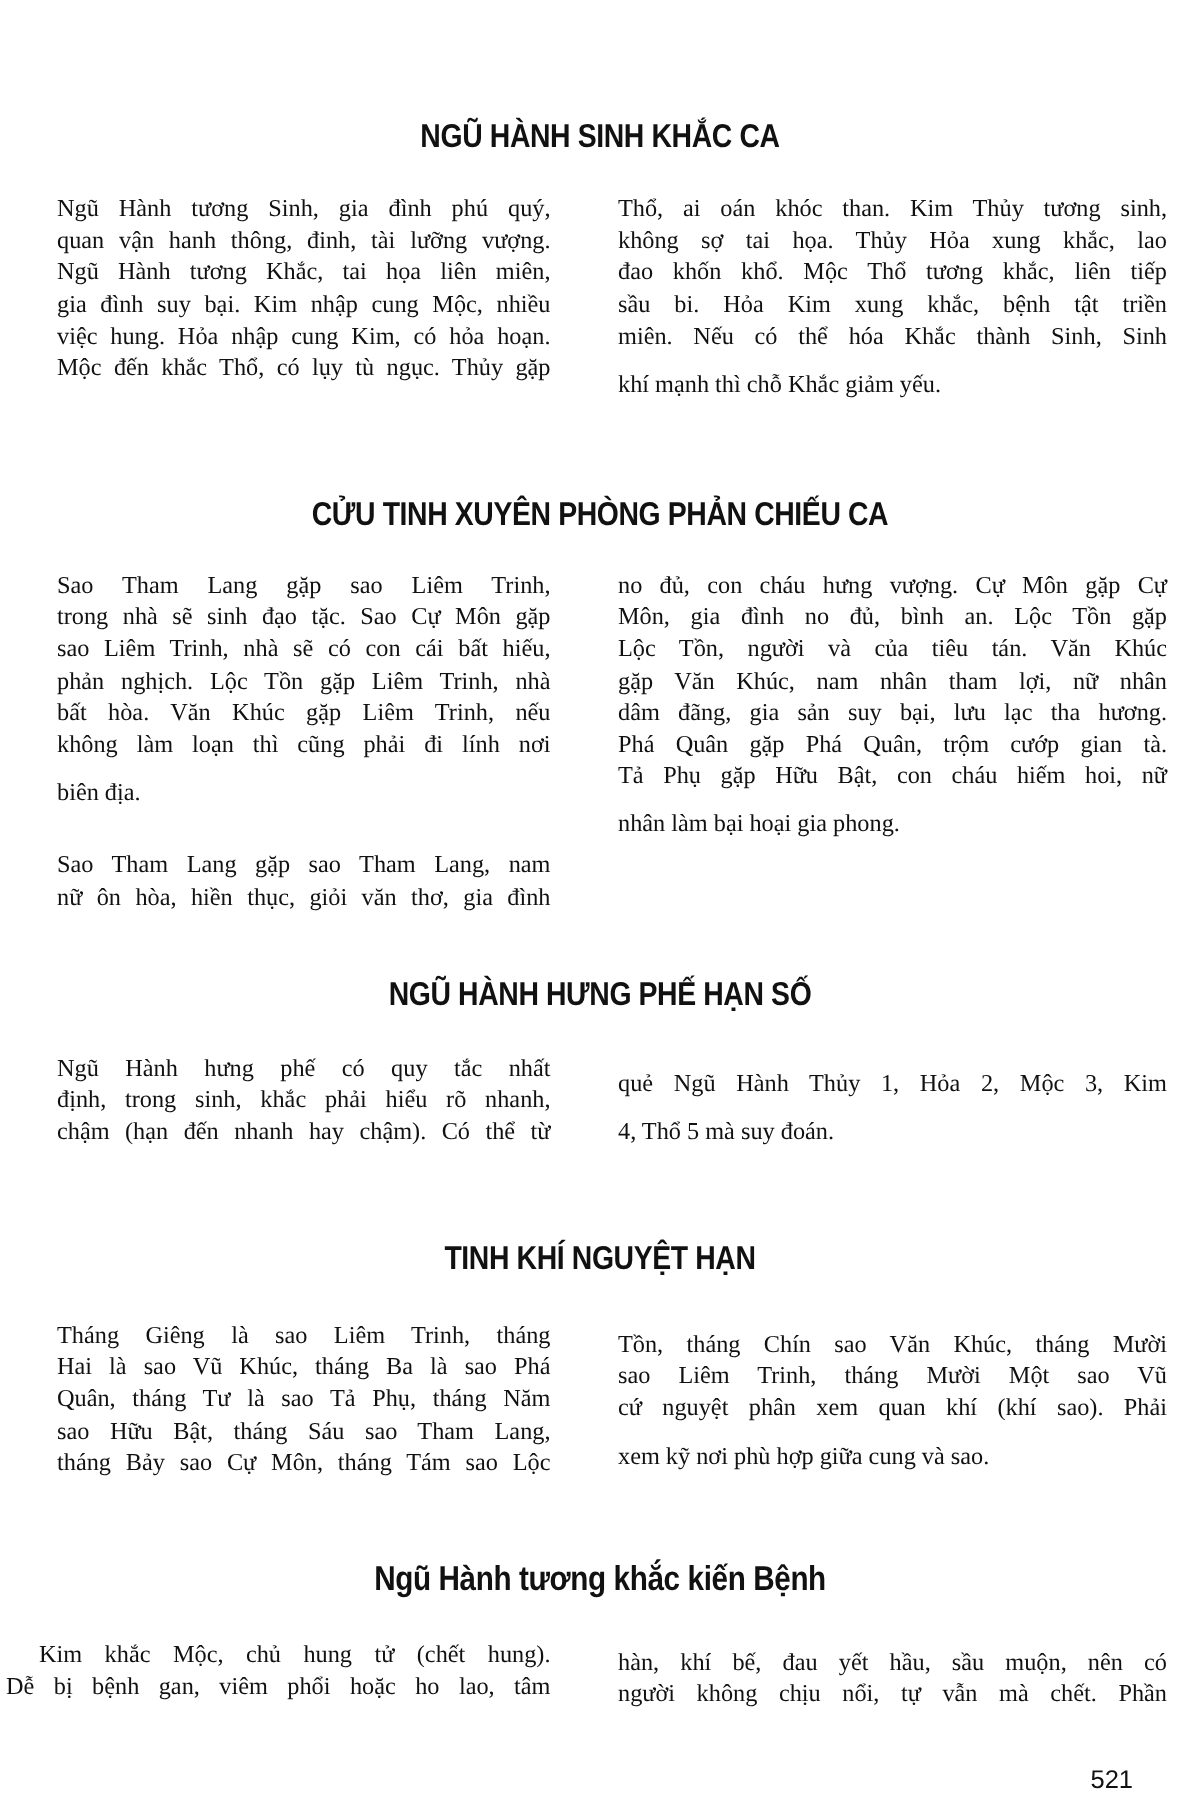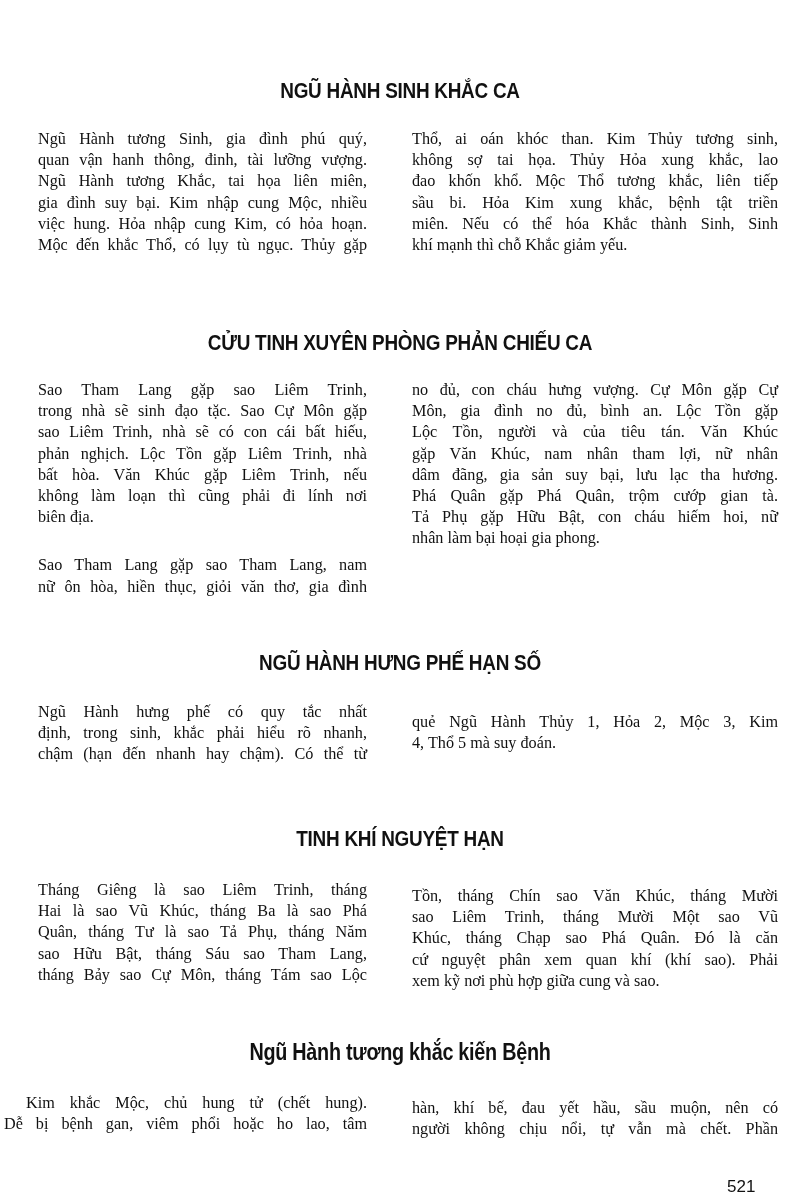--- a/index.html
+++ b/index.html
@@ -16,21 +16,21 @@
     position: absolute; margin: 0;
     font-family: "Liberation Serif", "DejaVu Serif", serif;
     font-size: 16.2px; line-height: 21.2px; text-align: justify;
   }
   .col.left { left: 4px; width: 363px; }
   .col.right { left: 412px; width: 366px; }
   .col p { margin: 0; text-indent: 0; }
   .col p.indent { text-indent: 34px; }
   .col p + p { margin-top: 27px; }
   .line { display: block; text-align: justify; text-align-last: justify; white-space: nowrap; }
-  .line.last { text-align-last: left; }
+  .line.last { text-align-last: left; margin-top: 11px; }
   .page-number {
     position: absolute; left: 727px; top: 1177px;
     font-family: Liberation Sans, sans-serif; font-size: 17px;
   }
 </style>
 </head>
 <body>
 
 <h1 class="heading" style="top:78px">NGŨ HÀNH SINH KHẮC CA</h1>
 <div class="col left" style="top:129px">
@@ -105,21 +105,20 @@
     <span class="line">Hai là sao Vũ Khúc, tháng Ba là sao Phá</span>
     <span class="line">Quân, tháng Tư là sao Tả Phụ, tháng Năm</span>
     <span class="line">sao Hữu Bật, tháng Sáu sao Tham Lang,</span>
     <span class="line">tháng Bảy sao Cự Môn, tháng Tám sao Lộc</span>
   </p>
 </div>
 <div class="col right" style="top:886px">
   <p>
     <span class="line">Tồn, tháng Chín sao Văn Khúc, tháng Mười</span>
     <span class="line">sao Liêm Trinh, tháng Mười Một sao Vũ</span>
-    <span class="line">Khúc, tháng Chạp sao Phá Quân. Đó là căn</span>
     <span class="line">cứ nguyệt phân xem quan khí (khí sao). Phải</span>
     <span class="line last">xem kỹ nơi phù hợp giữa cung và sao.</span>
   </p>
 </div>
 
 <h1 class="heading mixed" style="top:1039px">Ngũ Hành tương khắc kiến Bệnh</h1>
 <div class="col left" style="top:1093px">
   <p class="indent" style="text-indent:0">
     <span class="line" style="padding-left:22px">Kim khắc Mộc, chủ hung tử (chết hung).</span>
     <span class="line">Dễ bị bệnh gan, viêm phổi hoặc ho lao, tâm</span>

